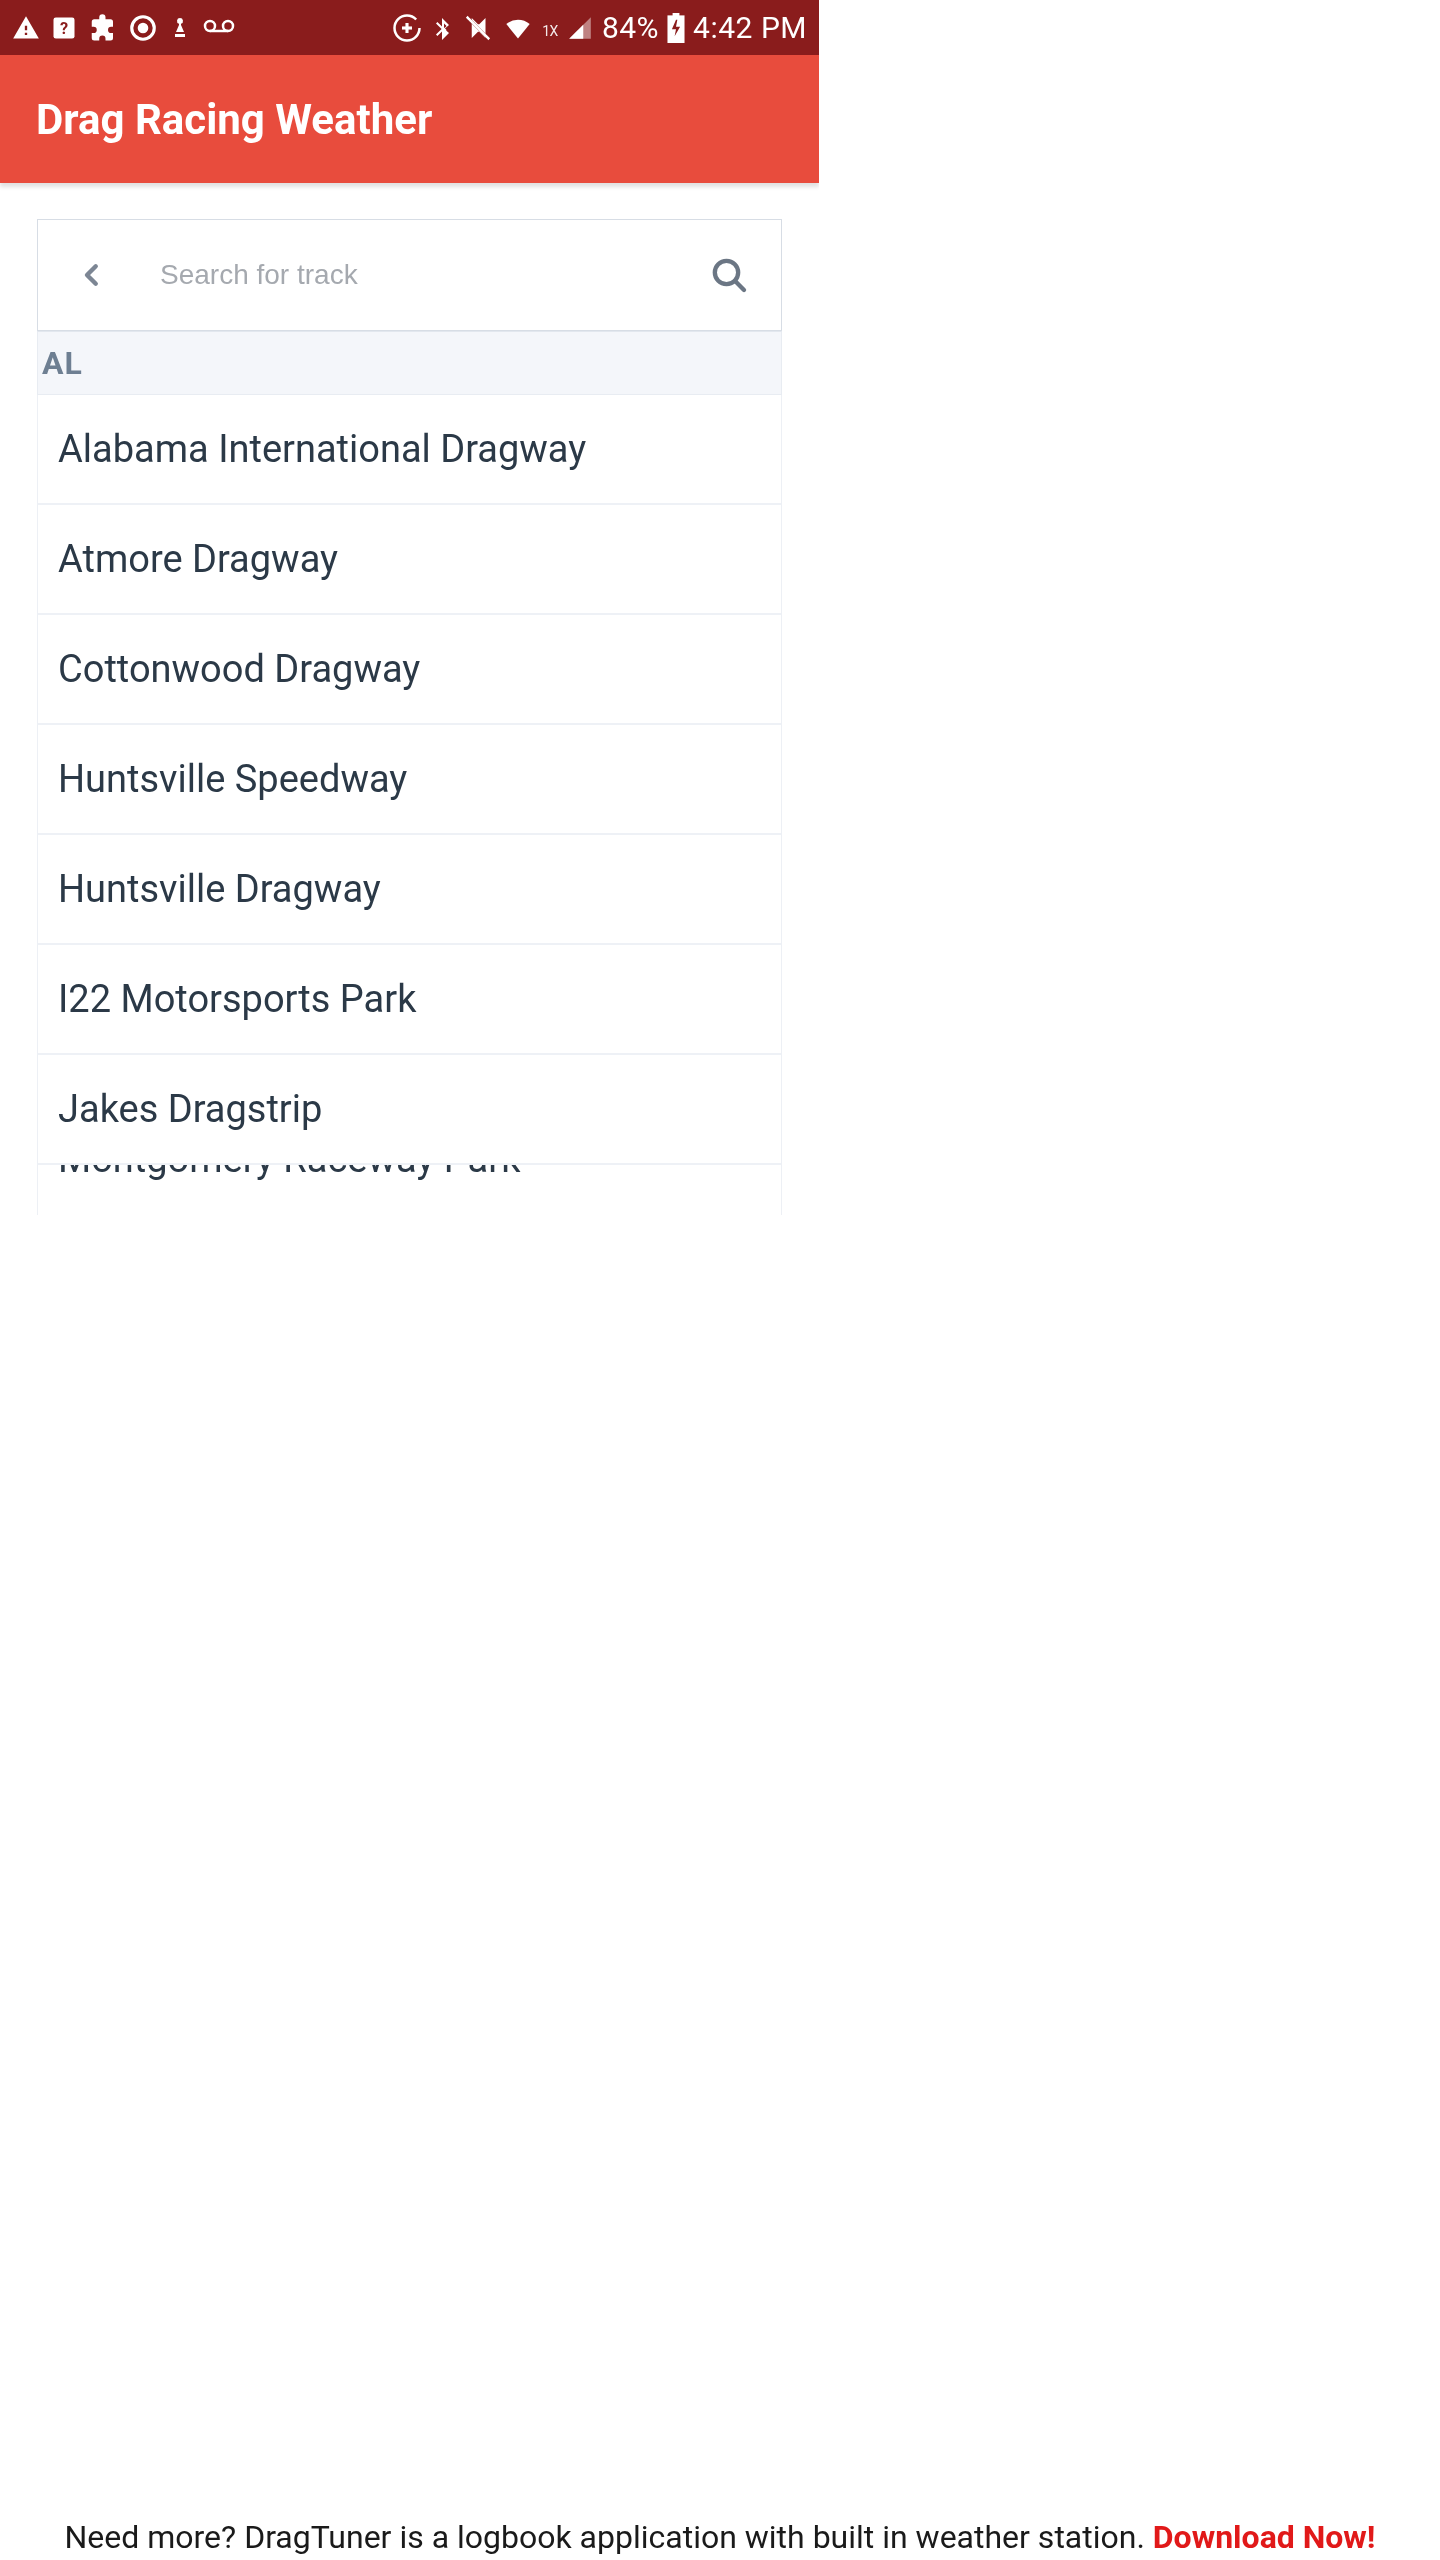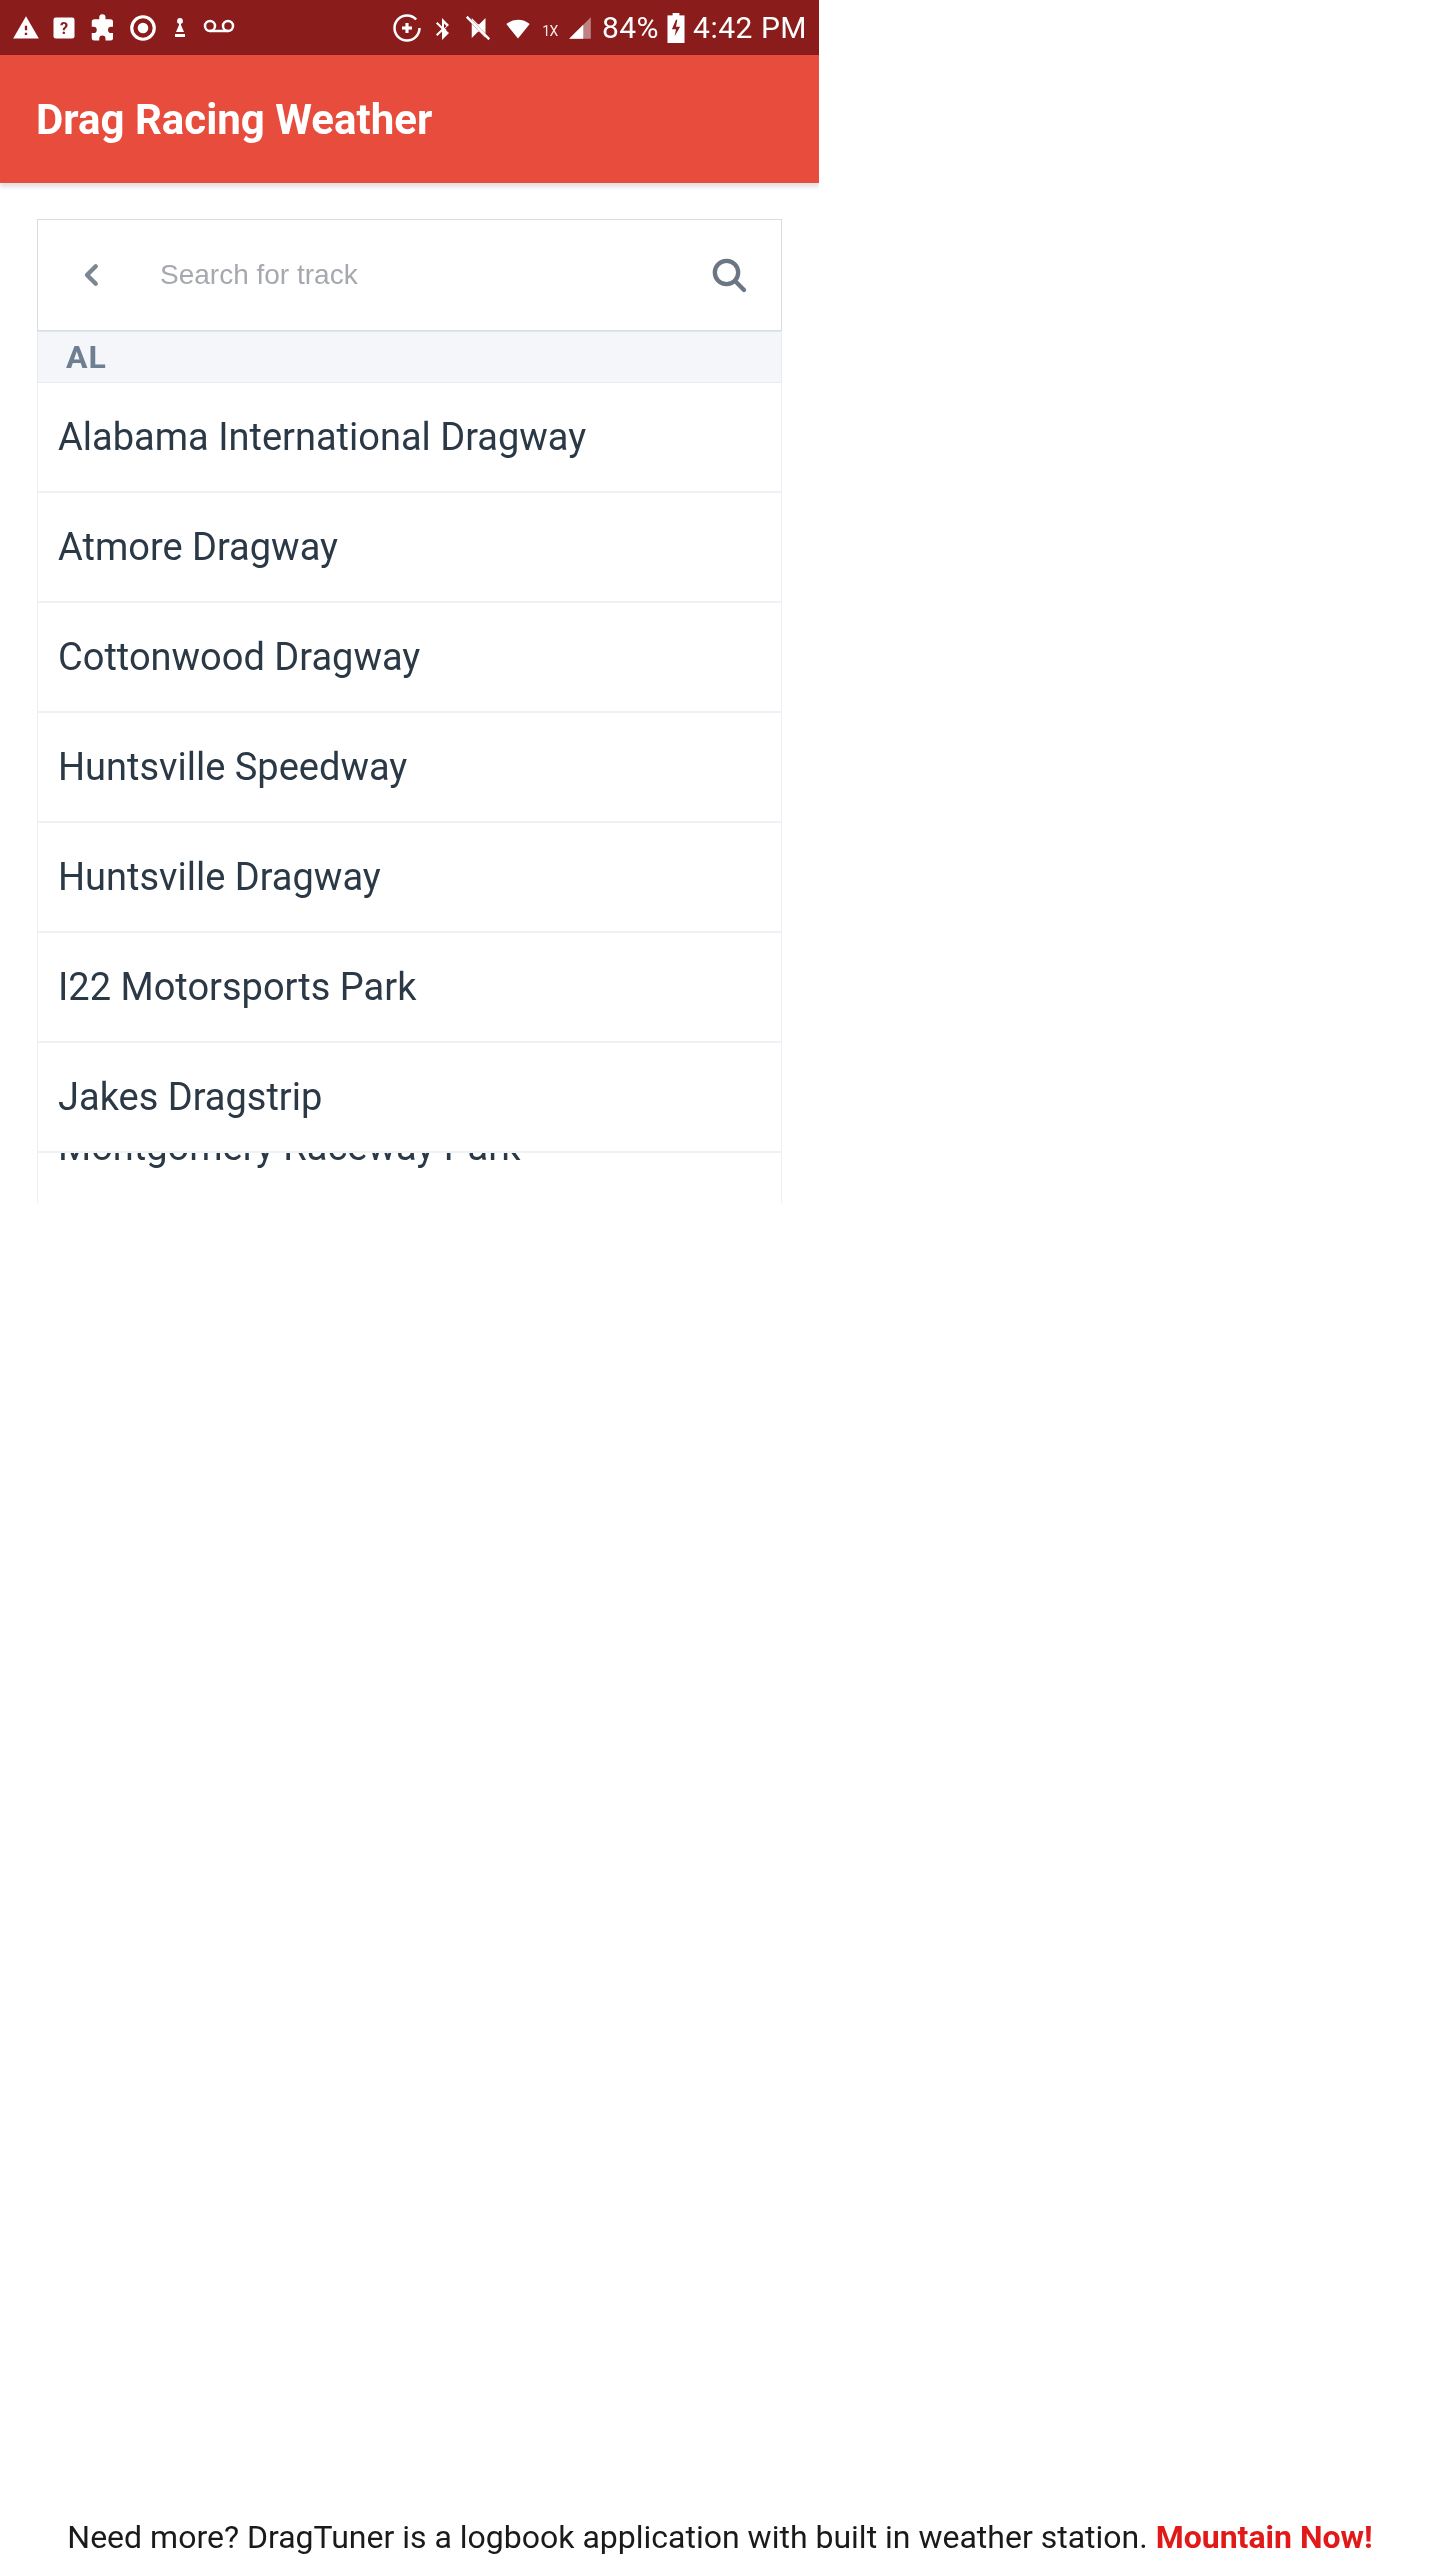--- a/index.html
+++ b/index.html
@@ -60,24 +60,24 @@
   .search-input::placeholder { color: #a5a9af; }
   .search-icon {
     width: 44px; height: 44px;
     display: flex; align-items: center; justify-content: center;
   }
 
   .section-header {
     background: #f4f6fa;
     border: 1px solid #e8ecf2;
     border-top: 1px solid #e2e7ee;
-    height: 52px;
-    display: flex;
-    align-items: center;
-    padding-left: 28px;
+    height: 64px;
+    display: flex;
+    align-items: center;
+    padding-left: 4px;
     font-size: 32px;
     font-weight: 700;
     color: #6e7f92;
     letter-spacing: 1px;
   }
 
   .list {
     border-left: 1px solid #edf0f5;
     border-right: 1px solid #edf0f5;
   }
@@ -247,14 +247,14 @@
         <span>Jakes Dragstrip</span>
       </div>
     <div class="list-item partial">
         <span>Montgomery Raceway Park</span>
       </div>
   </div>
 
 </div>
 
 <div class="footer">
-  <span>Need more? DragTuner is a logbook application with built in weather station. </span><span class="dl">Mountain Now!</span>
+  <span>Need more? DragTuner is a logbook application with built in weather station. </span><span class="dl">Download Now!</span>
 </div>
 
 </body></html>

